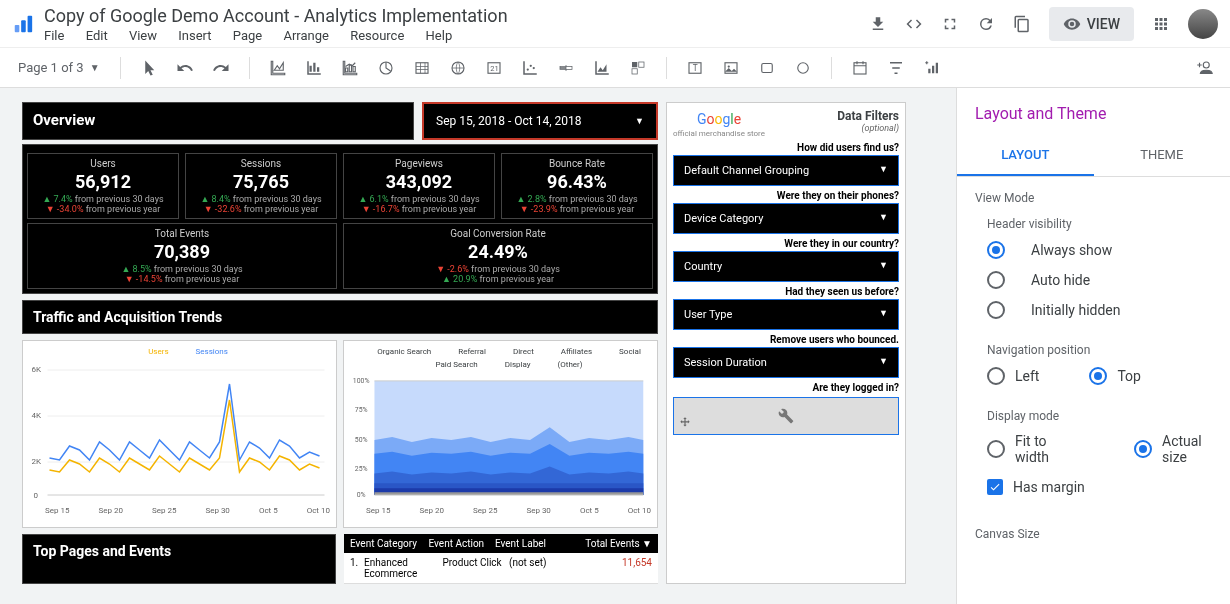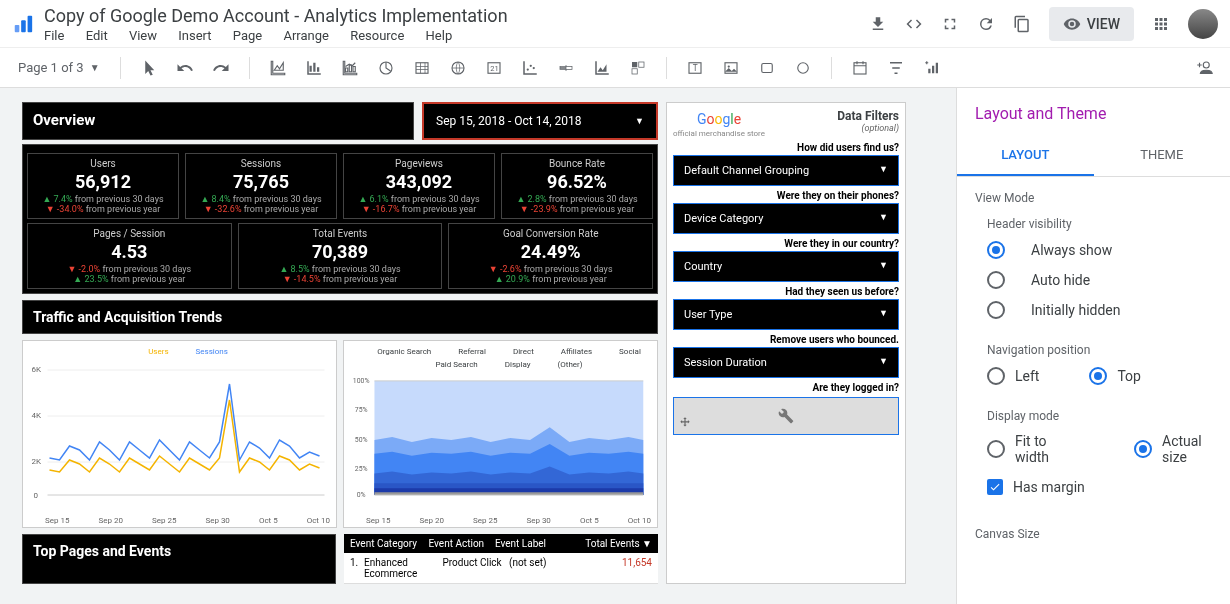--- a/index.html
+++ b/index.html
@@ -57,21 +57,21 @@
 .store-sub { text-align: center; font-size: 8px; color: #888; }
 .filter-title { text-align: right; font-weight: bold; font-size: 12px; }
 .filter-opt { text-align: right; font-size: 9px; color: #666; font-style: italic; }
 .placeholder { background: #ddd; height: 38px; border: 1px solid #1a73e8; display: flex; align-items: center; justify-content: center; margin-top: 4px; position: relative; }
 .legend { display: flex; flex-wrap: wrap; gap: 4px 10px; font-size: 8px; margin-bottom: 4px; justify-content: center; }
 .legend span::before { content: ""; display: inline-block; width: 14px; height: 2px; margin-right: 3px; vertical-align: middle; }
 .event-table { background: #000; color: #fff; font-size: 10px; display: flex; padding: 4px 6px; }
 .event-hdr { background: #000; color: #fff; }
 .event-row { background: #fff; color: #000; border-bottom: 1px solid #ddd; padding: 4px 6px; display: flex; font-size: 10px; }
 .col1{width:26%}.col2{width:22%}.col3{width:22%}.col4{flex:1;text-align:right}
-.axis-labels { display: flex; justify-content: space-between; position: absolute; bottom: 2px; left: 22px; right: 6px; font-size: 8px; color: #666; }
+.axis-labels { display: flex; justify-content: space-between; position: absolute; bottom: 12px; left: 22px; right: 6px; font-size: 8px; color: #666; }
 .god { fill: #5f6368; }
 .nav-two { display: flex; gap: 50px; padding: 6px 0 6px 30px; }
 .radio-opt { display: flex; align-items: center; gap: 10px; font-size: 14px; }
 </style>
 </head>
 <body>
 
 <div class="header">
   <svg class="logo" viewBox="0 0 24 24">
       <rect x="3" y="13" width="5" height="8" rx="1" fill="#669df6"></rect>
@@ -244,32 +244,26 @@
       <div class="delta"><span class="down">▼ -32.6%</span> from previous year</div>
               </div>
               <div class="kpi">
                 <div class="label">Pageviews</div>
                 <div class="value">343,092</div>
       <div class="delta"><span class="up">▲ 6.1%</span> from previous 30 days</div>
       <div class="delta"><span class="down">▼ -16.7%</span> from previous year</div>
               </div>
               <div class="kpi">
                 <div class="label">Bounce Rate</div>
-                <div class="value">96.52%</div>
+                <div class="value">96.43%</div>
       <div class="delta"><span class="up">▲ 2.8%</span> from previous 30 days</div>
       <div class="delta"><span class="down">▼ -23.9%</span> from previous year</div>
               </div>
             </div>
           <div class="kpi-row" id="kpi-bot" style="margin-top:4px">
-              <div class="kpi">
-                <div class="label">Pages / Session</div>
-                <div class="value">4.53</div>
-      <div class="delta"><span class="down">▼ -2.0%</span> from previous 30 days</div>
-      <div class="delta"><span class="up">▲ 23.5%</span> from previous year</div>
-              </div>
               <div class="kpi">
                 <div class="label">Total Events</div>
                 <div class="value">70,389</div>
       <div class="delta"><span class="up">▲ 8.5%</span> from previous 30 days</div>
       <div class="delta"><span class="down">▼ -14.5%</span> from previous year</div>
               </div>
               <div class="kpi">
                 <div class="label">Goal Conversion Rate</div>
                 <div class="value">24.49%</div>
       <div class="delta"><span class="down">▼ -2.6%</span> from previous 30 days</div>

